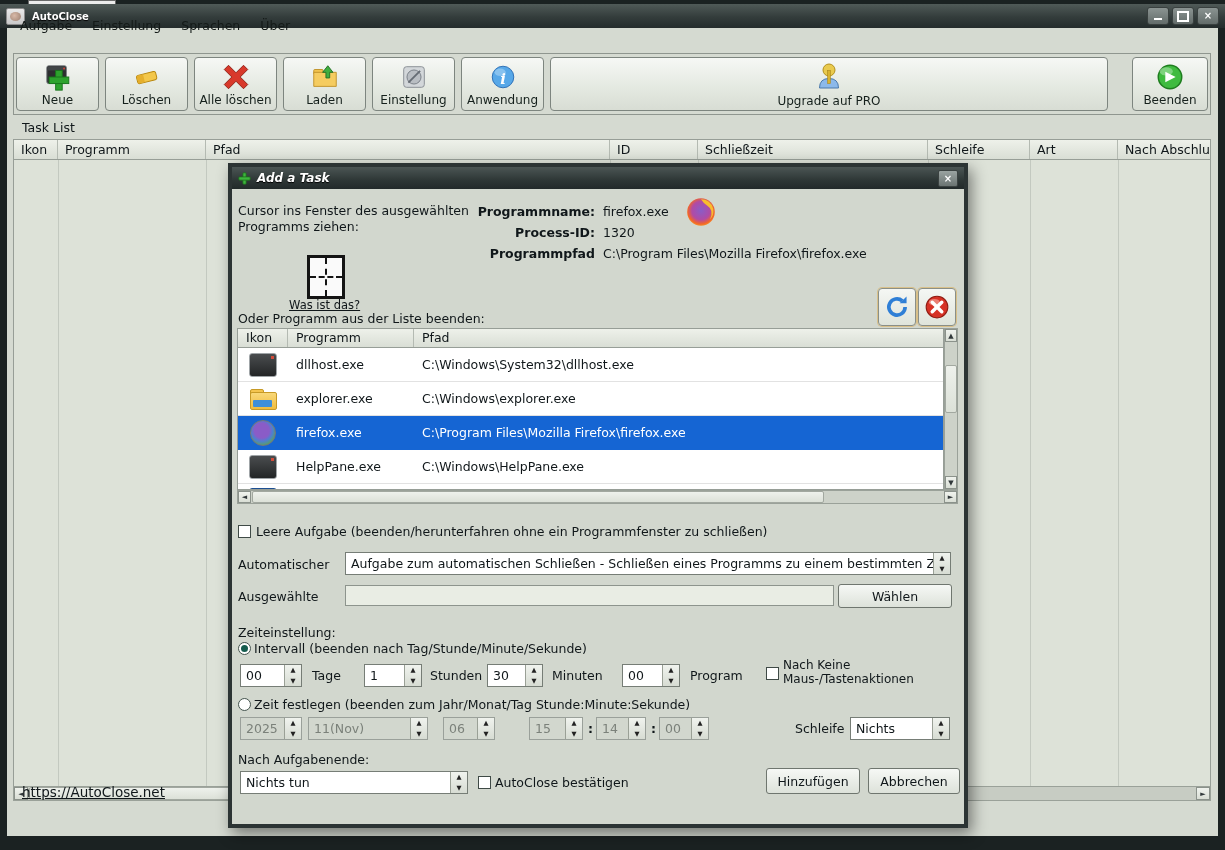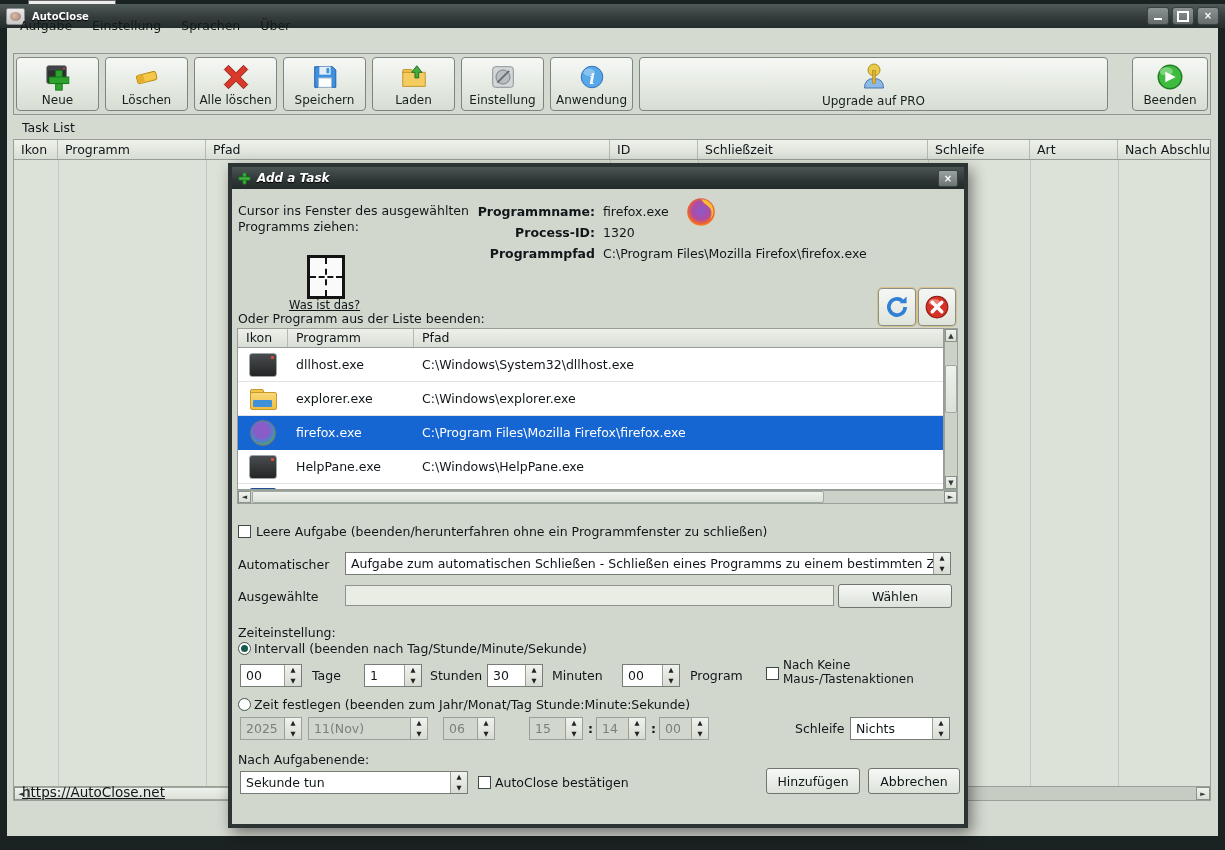--- a/index.html
+++ b/index.html
@@ -136,29 +136,20 @@
             <rect x="5.5" y="12.5" width="7" height="8" fill="#e5af2c"></rect>
           </g>
         </svg>
       <span>Löschen</span>
     </div>
     <div class="tbtn">
       <svg width="30" height="30" viewBox="0 0 32 32">
           <path d="M8 3.5 L16 11.5 L24 3.5 L28.5 8 L20.5 16 L28.5 24 L24 28.5 L16 20.5 L8 28.5 L3.5 24 L11.5 16 L3.5 8 Z" fill="#d8392b" stroke="#8f2015" stroke-width="1"></path>
         </svg>
       <span>Alle löschen</span>
-    </div>
-    <div class="tbtn">
-      <svg width="30" height="30" viewBox="0 0 32 32">
-          <path d="M5 5 h19 l3.5 3.5 V27 H5 Z" fill="#3d8fe0" stroke="#1c5ea8"></path>
-          <rect x="10" y="5" width="12" height="8.5" fill="#e4eefb"></rect>
-          <rect x="17.5" y="6.5" width="3" height="5.5" fill="#3d8fe0"></rect>
-          <rect x="9" y="17" width="14" height="10" fill="#fdfdfd" stroke="#9fb4c8"></rect>
-        </svg>
-      <span>Speichern</span>
     </div>
     <div class="tbtn">
       <svg width="30" height="30" viewBox="0 0 32 32">
           <rect x="4" y="8" width="10" height="5" rx="1" fill="#f2c34e" stroke="#c0922a"></rect>
           <path d="M4 11 h24 v15 H4 Z" fill="#f5cc60" stroke="#c0922a"></path>
           <path d="M17 17 v-6 h-3.5 l5.5 -7 5.5 7 H21 v6 Z" fill="#3fae3f" stroke="#247024"></path>
         </svg>
       <span>Laden</span>
     </div>
     <div class="tbtn">
@@ -439,21 +430,21 @@
       <div class="spin" style="left:618px;top:528px;width:100px;">
         <span class="v">Nichts</span>
         <span class="b">
             <i>▲</i>
             <i>▼</i>
           </span>
       </div>
 
       <div class="abs" style="left:6px;top:563px;">Nach Aufgabenende:</div>
       <div class="spin" style="left:8px;top:582px;width:228px;">
-        <span class="v">Sekunde tun</span>
+        <span class="v">Nichts tun</span>
         <span class="b">
             <i>▲</i>
             <i>▼</i>
           </span>
       </div>
       <span class="cb" style="left:246px;top:587px;"></span>
       <div class="abs" style="left:263px;top:586px;">AutoClose bestätigen</div>
       <div class="dbtn" style="left:534px;top:579px;width:92px;height:24px;">Hinzufügen</div>
       <div class="dbtn" style="left:636px;top:579px;width:90px;height:24px;">Abbrechen</div>
 

